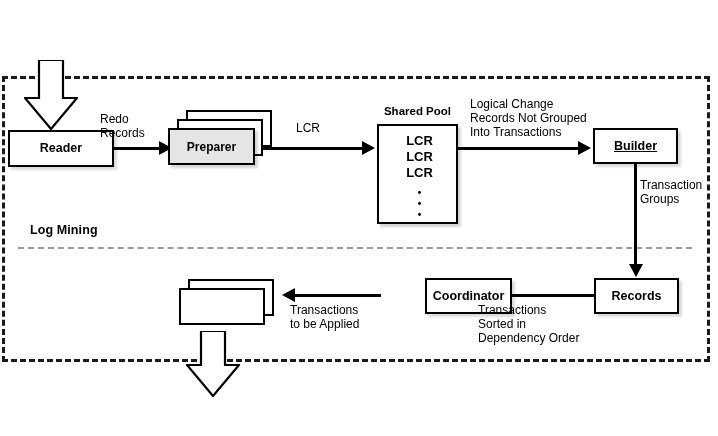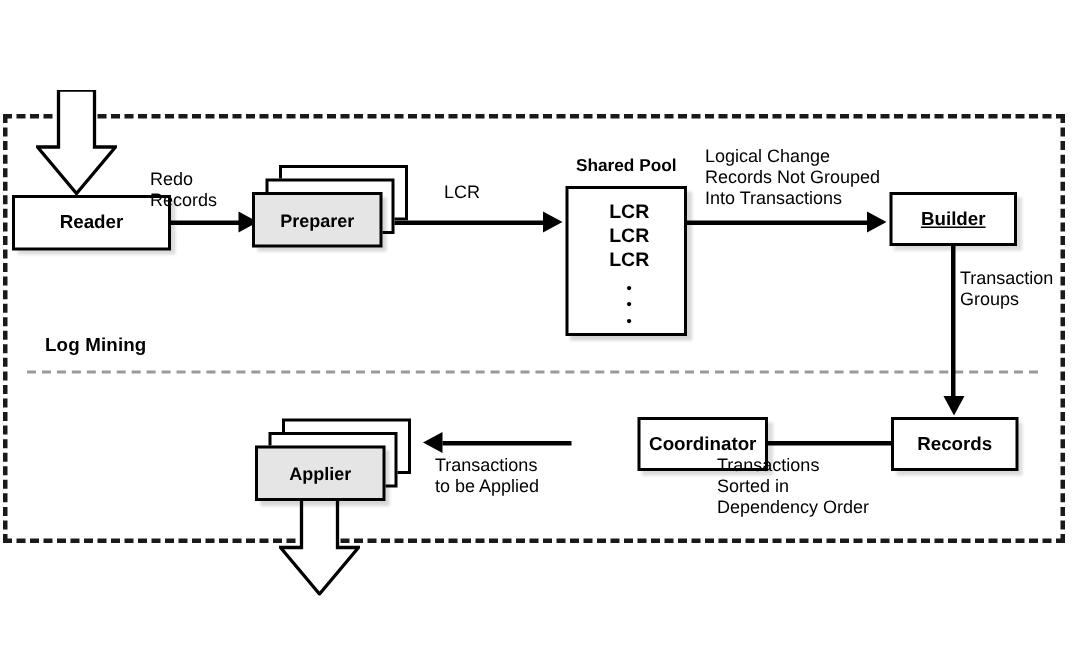--- a/index.html
+++ b/index.html
@@ -254,21 +254,20 @@
   <div class="box plain" id="box-coordinator" style="left:381px; top:278px; width:87px; height:36px;margin-left:44px;">Coordinator</div>
 
   <div class="hline" style="left:295px; top:294px; width:86px;"></div>
   <div class="ah left" style="left:282px; top:288px;"></div>
   <div class="edge-label" style="left:290px; top:303px; width:92px;">Transactions
 to be Applied</div>
 
   <div class="stack" style="left:170px; top:279px; width:106px; height:56px;">
     <div class="sheet s3"></div>
     <div class="sheet s2"></div>
-    <div class="front">Applier</div>
   </div>
 
   <div class="block-arrow" style="left:186px; top:331px; width:54px; height:66px;">
     <svg width="54" height="66" viewBox="0 0 54 66">
       <polygon points="15,0 39,0 39,34 53,34 27,65 1,34 15,34" fill="#ffffff" stroke="#000000" stroke-width="2.2" stroke-linejoin="miter"></polygon>
     </svg>
   </div>
 
 
 </div>

